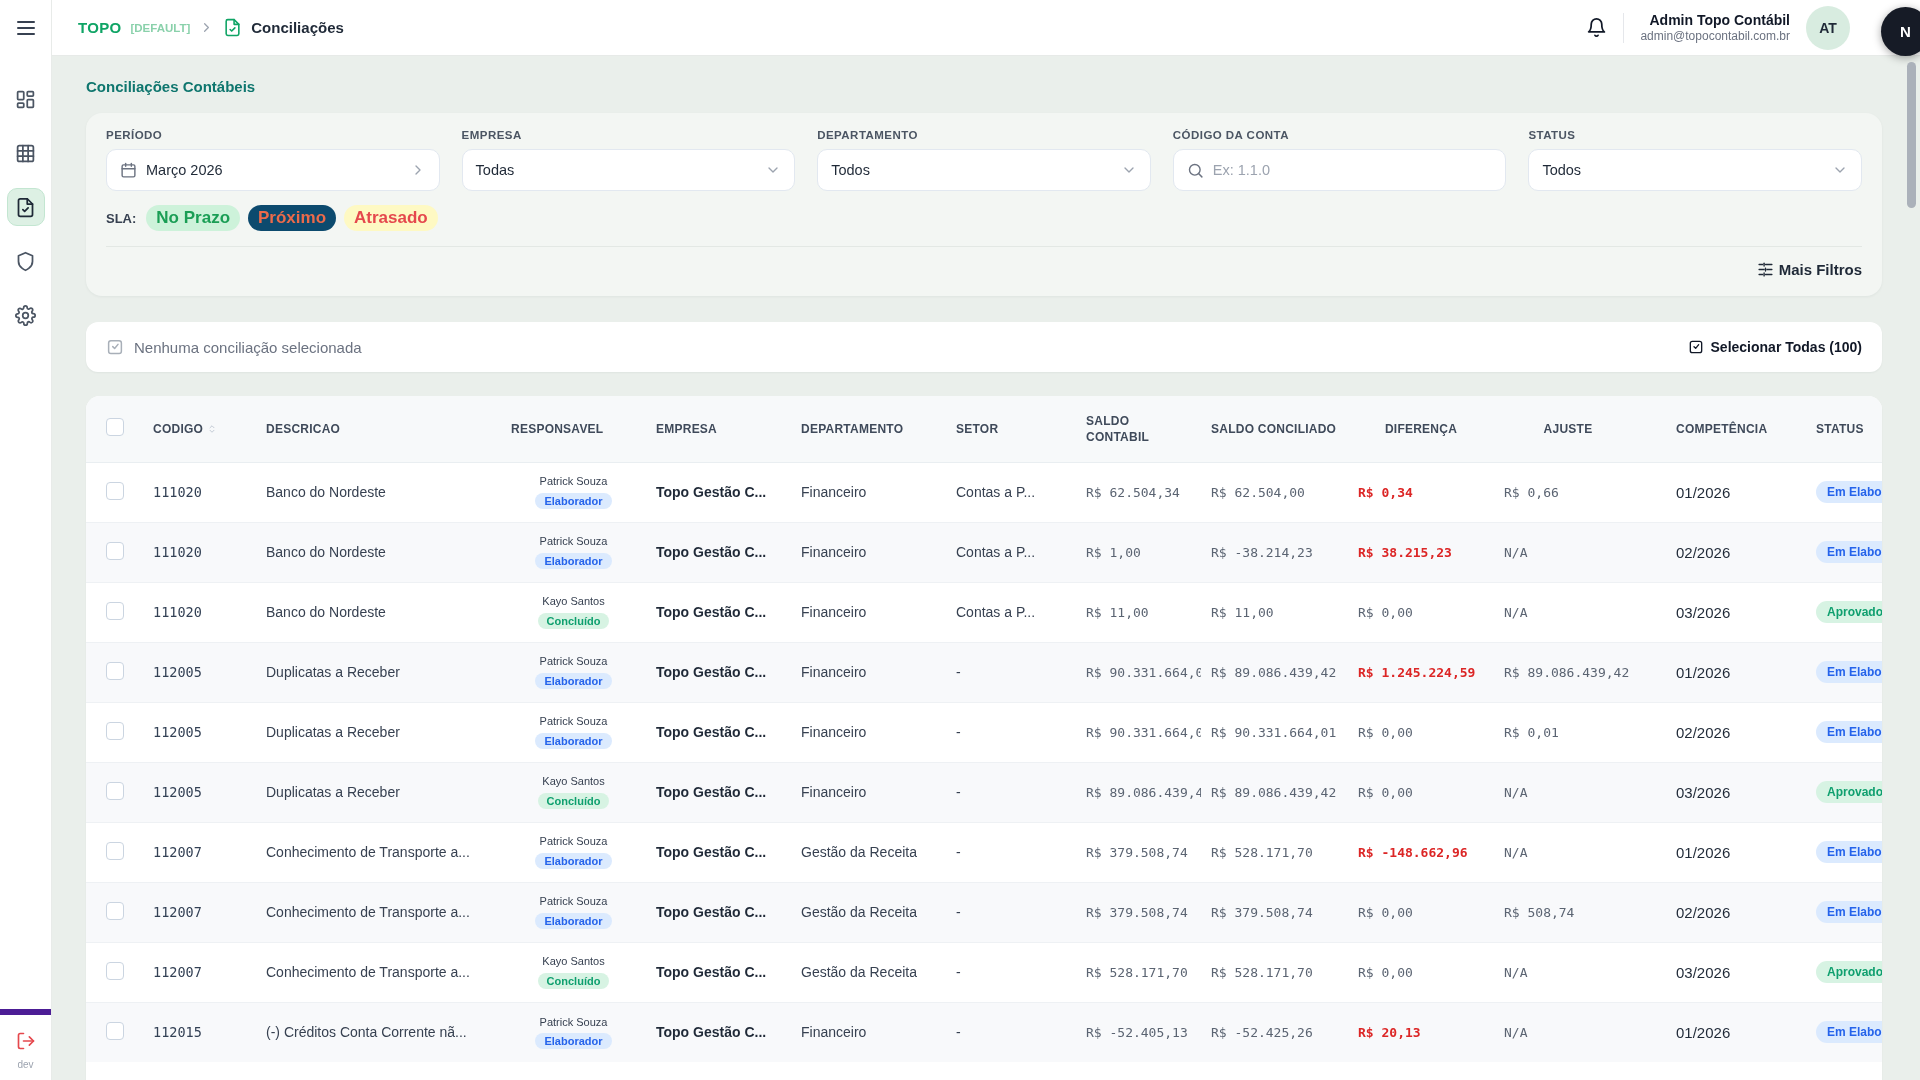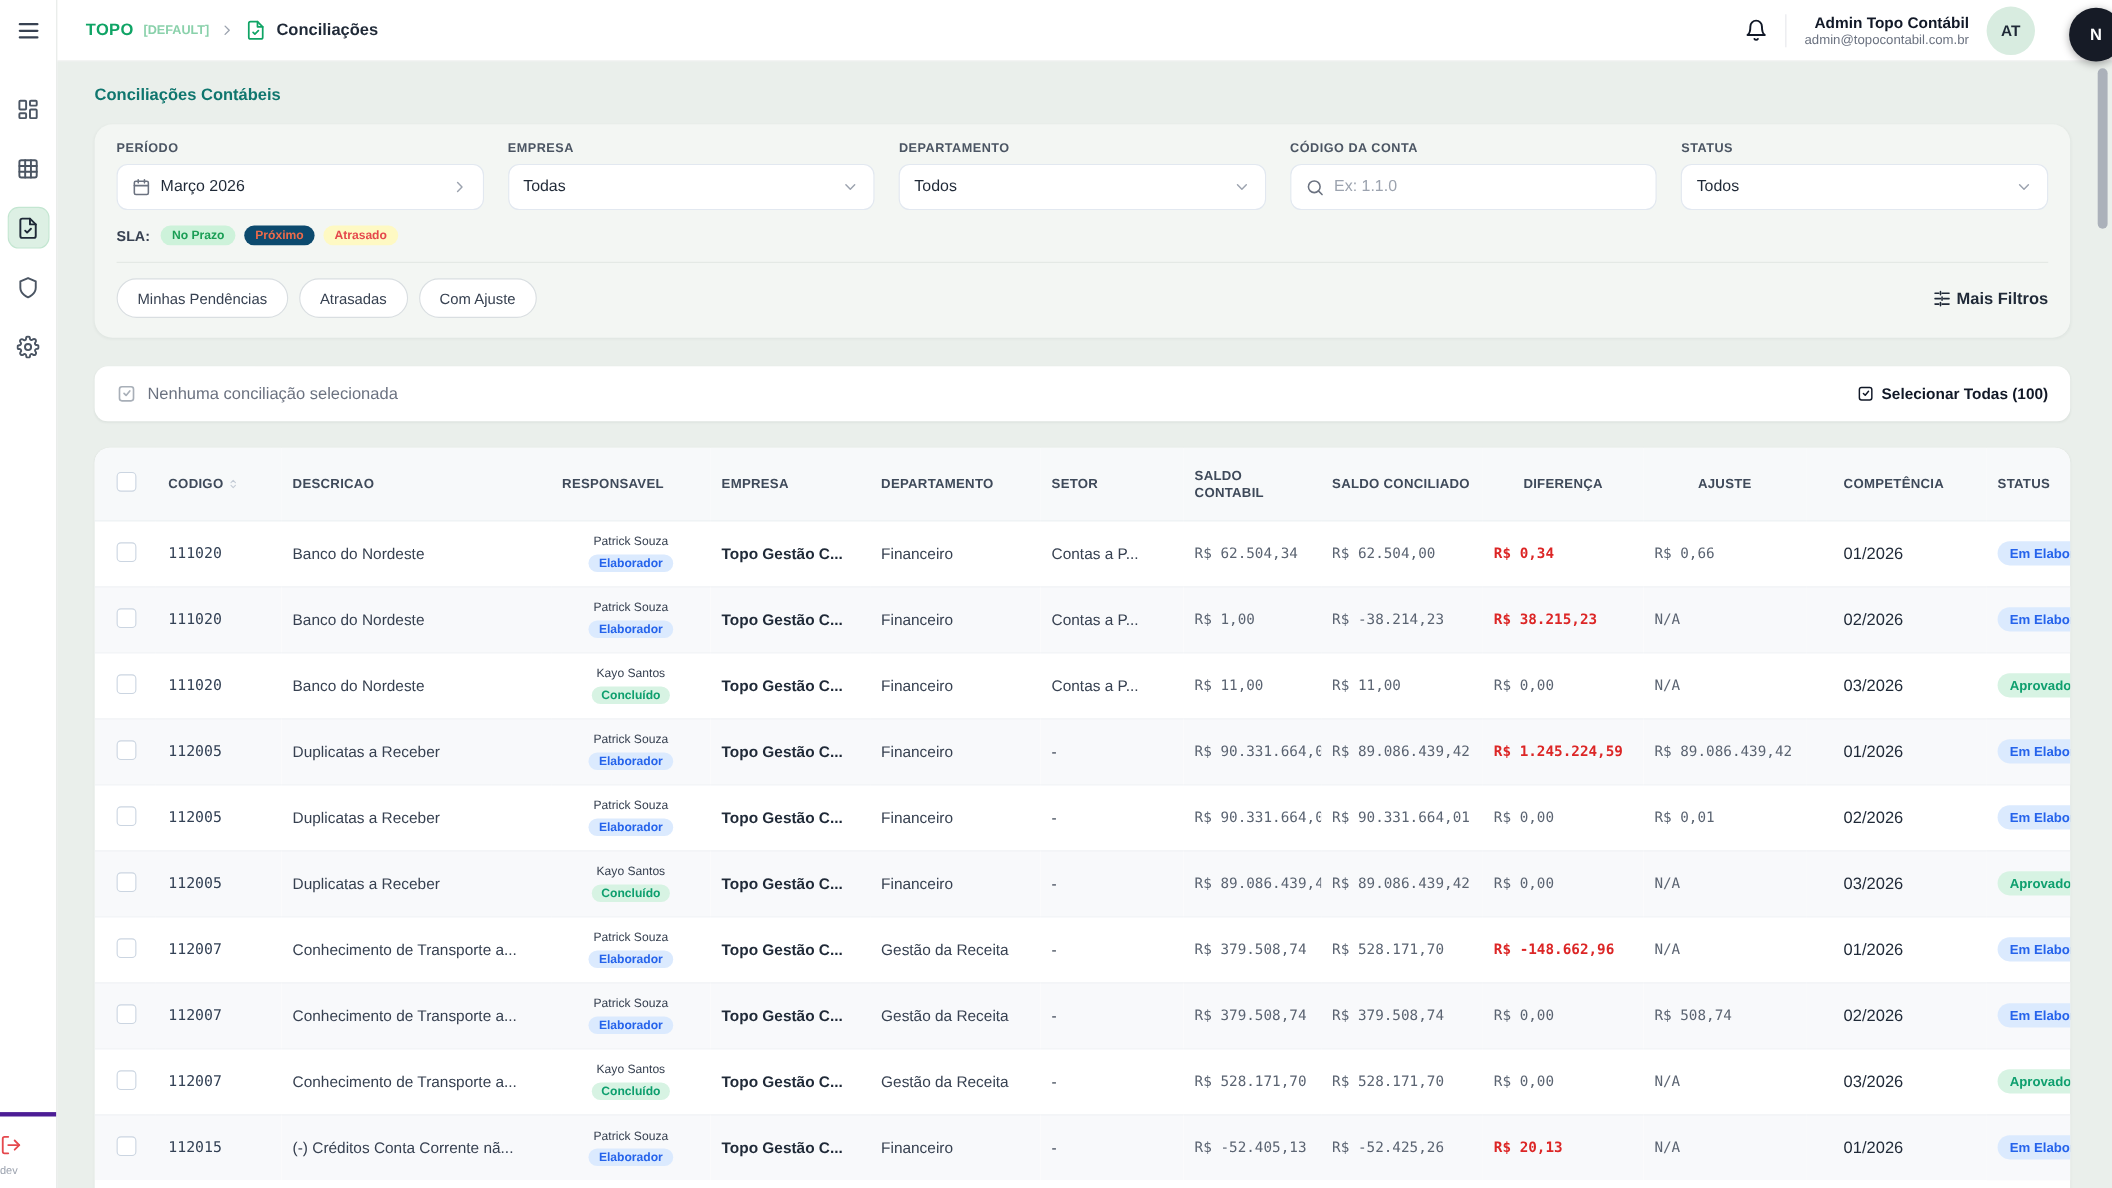--- a/index.html
+++ b/index.html
@@ -10,22 +10,22 @@
   }
   
   .sidebar { position:absolute; left:0; top:0; width:52px; height:1080px; background:#fff;
     border-right:1px solid #e8ebe9; display:flex; flex-direction:column; align-items:center; z-index:20; }
   .hamburger { margin-top:16px; width:24px; height:24px; color:#374151; background:none; border:none; cursor:pointer; }
   .side-nav { margin-top:40px; display:flex; flex-direction:column; align-items:center; gap:16px; }
   .side-btn { width:38px; height:38px; display:flex; align-items:center; justify-content:center;
     background:none; border:none; border-radius:10px; color:#4b5563; cursor:pointer; }
   .side-btn svg { width:21px; height:21px; }
   .side-btn.active { background:var(--sidebar-active-bg); border:1px solid #c3e6d1; color:#1f2937; }
-  .side-bottom { margin-top:auto; width:100%; display:flex; flex-direction:column; align-items:flex-start;
-    border-top:4px solid #4c1d95; padding:16px 0 10px; gap:8px; }
+  .side-bottom { margin-top:auto; width:100%; display:flex; flex-direction:column; align-items:center;
+    border-top:6px solid #4c1d95; padding:16px 0 10px; gap:8px; }
   .logout-btn { background:none; border:none; color:#e5484d; width:20px; height:20px; cursor:pointer; }
   .dev-label { font-size:10px; color:#9ca3af; }
   
   .topbar { position:absolute; left:52px; right:0; top:0; height:56px; background:#fff;
     border-bottom:1px solid #e7eae8; display:flex; align-items:center; padding:0 70px 0 26px; z-index:10; }
   .crumbs { display:flex; align-items:center; gap:9px; }
   .brand { font-size:15px; font-weight:bold; color:var(--brand-green); letter-spacing:.02em; }
   .env { font-size:11.5px; font-weight:bold; color:var(--brand-green-light); }
   .crumb-chev { width:15px; height:15px; color:#9ca3af; }
   .crumb-doc { width:19px; height:19px; color:var(--brand-green); }
@@ -50,21 +50,21 @@
   .f-label { font-size:11.5px; font-weight:bold; color:#4b5563; letter-spacing:.04em; margin-bottom:8px; }
   .field { height:42px; background:#fff; border:1px solid #e2e8f0; border-radius:10px; display:flex;
     align-items:center; padding:0 13px; gap:9px; font-size:14.5px; color:#1f2937; cursor:pointer; }
   .field .grow { flex:1; }
   .f-ico { width:17px; height:17px; color:#6b7280; flex:none; }
   .f-chev { width:16px; height:16px; color:#9ca3af; flex:none; }
   .field input { border:none; outline:none; flex:1; font-size:14.5px; font-family:inherit; color:#1f2937; background:transparent; }
   .field input::placeholder { color:#9ca3af; }
   .sla-row { margin-top:14px; display:flex; align-items:center; gap:10px; }
   .sla-label { font-size:13px; font-weight:bold; color:#374151; }
-  .pill { display:inline-block; border-radius:999px; padding:3px 10px; font-size:11px; font-weight:600; white-space:nowrap; }
+  .pill { display:inline-block; border-radius:999px; padding:3px 10px; font-size:17px; font-weight:600; white-space:nowrap; }
   .card-divider { margin-top:15px; border-top:1px solid #e3e8e4; }
   .chips-row { margin-top:14px; display:flex; align-items:center; gap:10px; }
   .chip { height:36px; padding:0 18px; border-radius:18px; background:#fff; border:1px solid #d9dee1;
     font-size:13.5px; color:#374151; font-family:inherit; cursor:pointer; }
   .more-filters { margin-left:auto; display:flex; align-items:center; gap:5px; background:none; border:none;
     font-size:15px; font-weight:bold; color:#1f2937; font-family:inherit; cursor:pointer; }
   .more-filters svg { width:17px; height:17px; }
   
   .selection-bar { margin-top:26px; height:50px; background:#fff; border-radius:12px; display:flex;
     align-items:center; padding:0 20px; box-shadow:0 1px 2px rgba(20,45,30,.05); }
@@ -278,25 +278,20 @@
     <div class="sla-row">
       <span class="sla-label">SLA:</span>
       <span id="sla-badges" style="display:flex;gap:8px;">
           <span class="pill" style="background: rgb(205, 242, 218); color: rgb(26, 158, 85);">No Prazo</span>
           <span class="pill" style="background: #0c4a6e; color: rgb(236, 106, 74);">Próximo</span>
           <span class="pill" style="background: #fef9c3; color: rgb(229, 72, 77);">Atrasado</span>
         </span>
     </div>
     <div class="card-divider"></div>
     <div class="chips-row">
-      <span id="chips" style="display:flex;gap:10px;">
-          <button class="chip">Minhas Pendências</button>
-          <button class="chip">Atrasadas</button>
-          <button class="chip">Com Ajuste</button>
-        </span>
       <button class="more-filters">
         <span>
             <svg viewBox="0 0 24 24" fill="none" stroke="currentColor" stroke-width="2" stroke-linecap="round" stroke-linejoin="round">
               <line x1="21" y1="5" x2="12" y2="5"></line>
               <line x1="8" y1="5" x2="3" y2="5"></line>
               <line x1="21" y1="12" x2="14" y2="12"></line>
               <line x1="10" y1="12" x2="3" y2="12"></line>
               <line x1="21" y1="19" x2="12" y2="19"></line>
               <line x1="8" y1="19" x2="3" y2="19"></line>
               <line x1="10" y1="3" x2="10" y2="7"></line>

